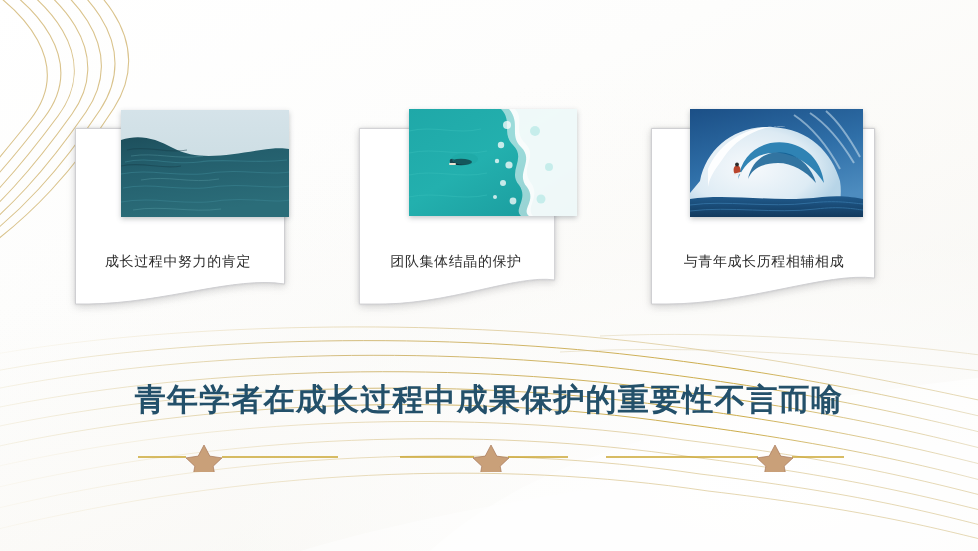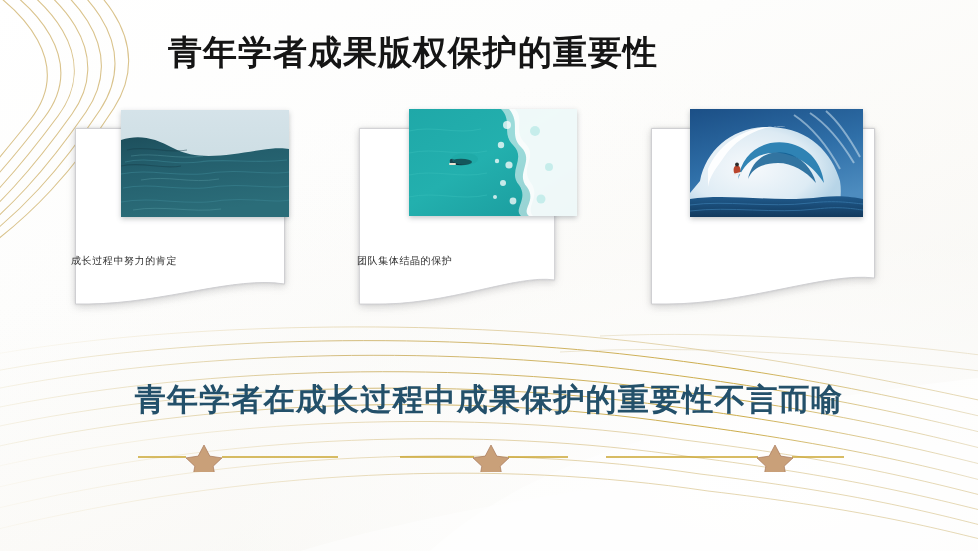--- a/index.html
+++ b/index.html
@@ -33,21 +33,21 @@
     position:absolute;left:0;top:0;width:100%;height:100%;
     filter:drop-shadow(0 2px 4px rgba(90,90,95,0.22)) drop-shadow(0 0 1px rgba(120,120,125,0.25));
   }
   .card .thumb{
     position:absolute;left:37px;top:-18px;width:168px;height:107px;
     box-shadow:0 2px 5px rgba(60,70,80,0.30);
     overflow:hidden;
   }
   .card .caption{
     position:absolute;left:0;right:0;top:123px;
-    text-align:left;font-size:10px;color:#2e2e2e;
+    text-align:center;font-size:14px;color:#2e2e2e;
     letter-spacing:.6px;line-height:20px;
   }
   #card1{left:75px;}
   #card2{left:359px;}
   #card3{left:651px;}
   #card1 .thumb{left:46px;top:-18px;width:168px;height:107px;}
   #card2 .thumb{left:50px;top:-19px;width:168px;height:107px;}
   #card3 .thumb{left:39px;top:-19px;width:173px;height:108px;}
   #card2{width:196px;}
   #card3{width:224px;}
@@ -121,21 +121,20 @@
       <path d="M-60,-40 C40,10 70,70 30,120 C-10,170 -40,205 -70,230"></path>
       <path d="M-52,-46 C52,4 84,66 44,118 C4,170 -28,206 -62,234"></path>
       <path d="M-44,-52 C64,-2 98,62 58,116 C18,170 -16,208 -54,238"></path>
       <path d="M-36,-58 C76,-8 112,58 72,114 C32,170 -4,210 -46,242"></path>
       <path d="M-28,-64 C88,-14 126,54 86,112 C46,170 8,212 -38,246"></path>
       <path d="M-20,-70 C100,-20 140,50 100,110 C60,170 20,214 -30,250"></path>
       <path d="M-12,-76 C112,-26 154,46 114,108 C74,170 32,216 -22,254"></path>
     </g>
   </svg>
 
-  <div id="title">青年学者成果版权保护的重要性</div>
 
   <div class="card" id="card1">
     <svg class="paper" viewBox="0 0 210 185" preserveAspectRatio="none">
       <path d="M0.5,0.5 H209.5 V156 C160,148 90,175 14,176 L0.5,176 Z" fill="#ffffff" stroke="#cfcfd2" stroke-width="1"></path>
     </svg>
     <div class="thumb">
       <svg viewBox="0 0 168 107" preserveAspectRatio="none" width="168" height="107">
         <defs>
           <linearGradient id="sky1" x1="0" y1="0" x2="0" y2="1">
             <stop offset="0%" stop-color="#d5e3e9"></stop>
@@ -259,20 +258,21 @@
           <path d="M0,102 C40,97 84,105 126,100 C150,97 164,100 173,101"></path>
         </g>
 
         <g>
           <ellipse cx="47" cy="61" rx="3.4" ry="4.6" fill="#b9452e"></ellipse>
           <circle cx="47" cy="55.5" r="1.9" fill="#2a2a2a"></circle>
           <rect x="43" y="64" width="9" height="2" rx="1" fill="#eceff1" transform="rotate(-14 47 65)"></rect>
         </g>
       </svg>
     </div>
+    <div class="caption">与青年成长历程相辅相成</div>
   </div>
 
   <div id="tagline">青年学者在成长过程中成果保护的重要性不言而喻</div>
 
   <svg id="starrule" viewBox="0 0 706 30">
     <g stroke="#c9a227" stroke-width="1.4" opacity="0.95">
       <line x1="0" y1="15" x2="48" y2="15"></line>
       <line x1="84" y1="15" x2="200" y2="15"></line>
       <line x1="262" y1="15" x2="336" y2="15"></line>
       <line x1="370" y1="15" x2="430" y2="15"></line>

